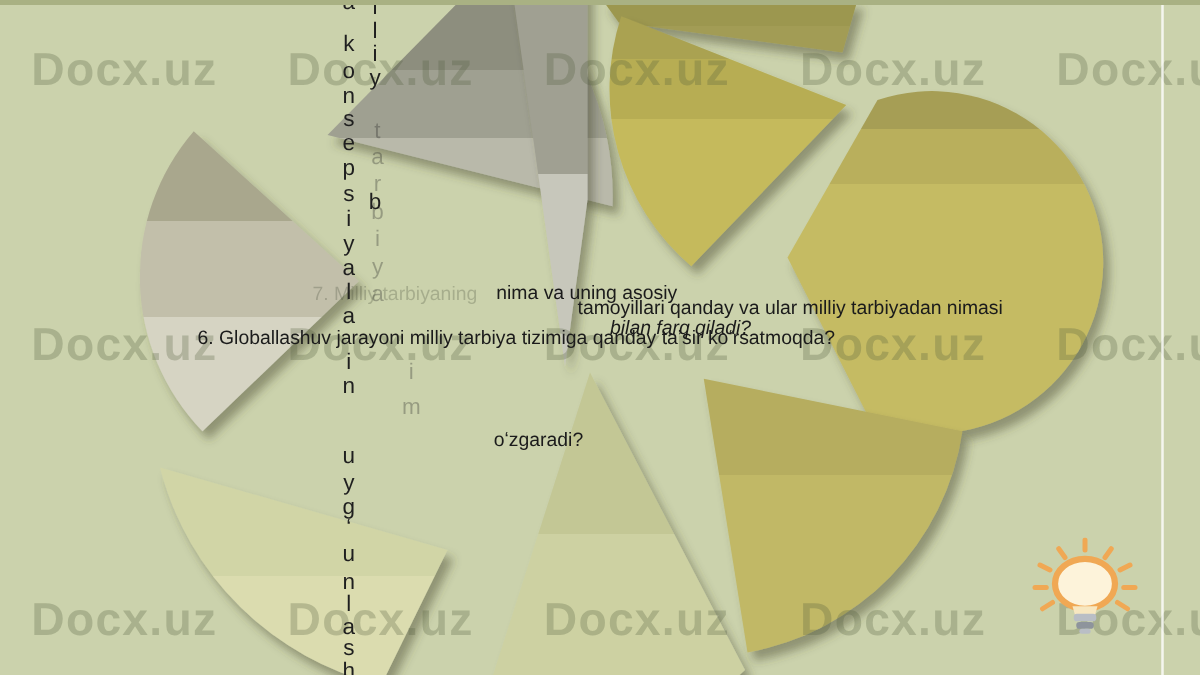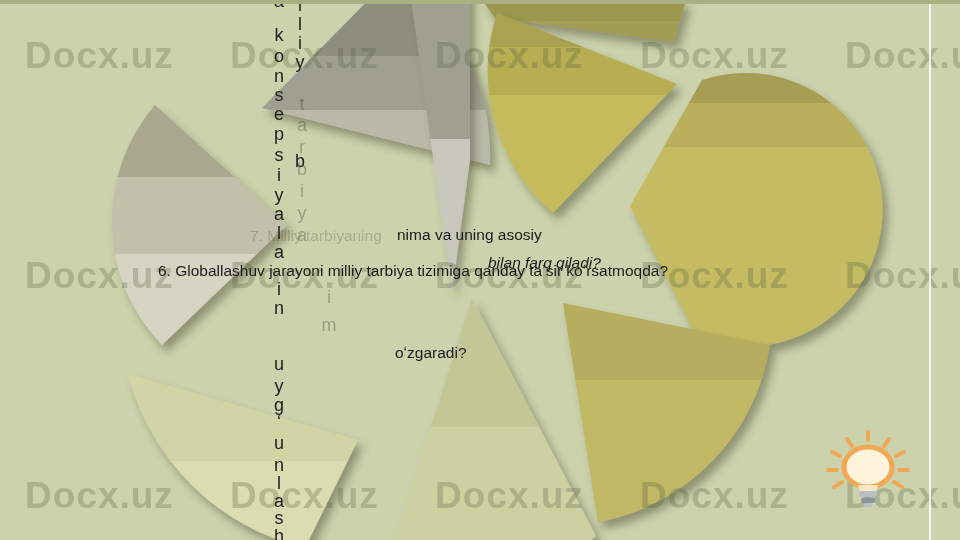--- a/index.html
+++ b/index.html
@@ -156,20 +156,21 @@
       <span class="vletter" style="left: 302px; top: 160px; opacity: 0.3;">b</span>
       <span class="vletter" style="left: 302px; top: 182px; opacity: 0.3;">i</span>
       <span class="vletter" style="left: 302px; top: 204px; opacity: 0.3;">y</span>
       <span class="vletter" style="left: 302px; top: 226px; opacity: 0.3;">a</span>
       <span class="vletter" style="left: 329px; top: 288px; opacity: 0.3;">i</span>
       <span class="vletter" style="left: 329px; top: 316px; opacity: 0.3;">m</span>
     </div>
 
   <div class="q ghost" style="left: 250px; top: 227px; opacity: 0.25;">7. Milliy tarbiyaning</div>
   <div class="q" style="left: 397px; top: 226px;">nima va uning asosiy</div>
+  <div class="q" style="left: 462px; top: 238px;">tamoyillari qanday va ular milliy tarbiyadan nimasi</div>
   <div class="q" style="left: 488px; top: 254px; font-style: italic;">bilan farq qiladi?</div>
   <div class="q" style="left: 158px; top: 262px;">6. Globallashuv jarayoni milliy tarbiya tizimiga qanday taʼsir koʻrsatmoqda?</div>
   <div class="q" style="left: 395px; top: 344px;">oʻzgaradi?</div>
 
   <svg class="bulb" width="90" height="80" viewBox="0 0 90 80">
     <g stroke-width="4" stroke-linecap="round" fill="none" stroke="#f0a854">
       <line x1="44" y1="2" x2="44" y2="10"></line>
       <line x1="23" y1="9" x2="28" y2="16"></line>
       <line x1="65" y1="9" x2="60" y2="16"></line>
       <line x1="8" y1="22" x2="16" y2="26"></line>

